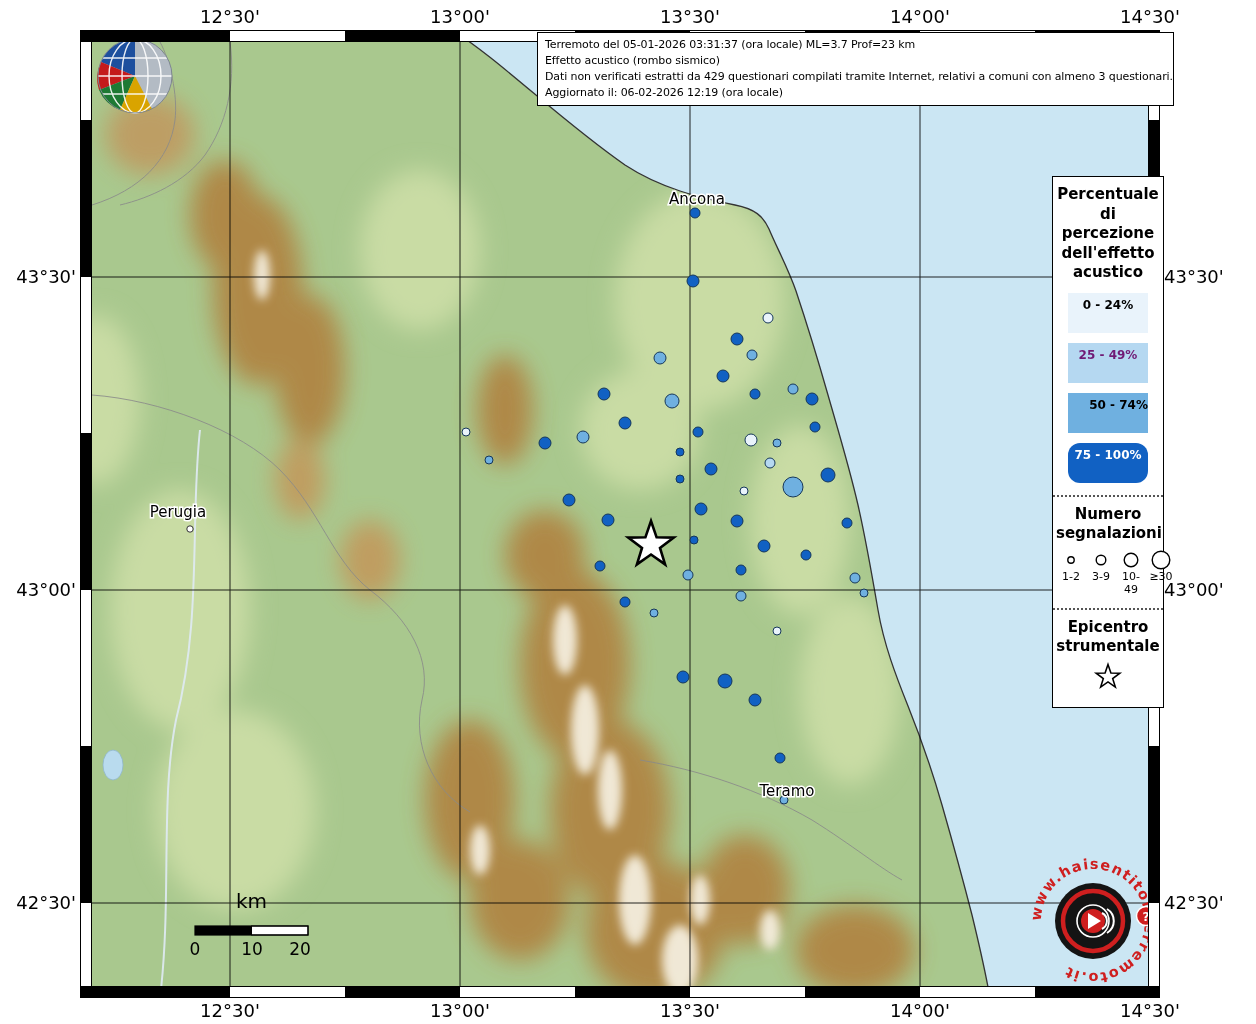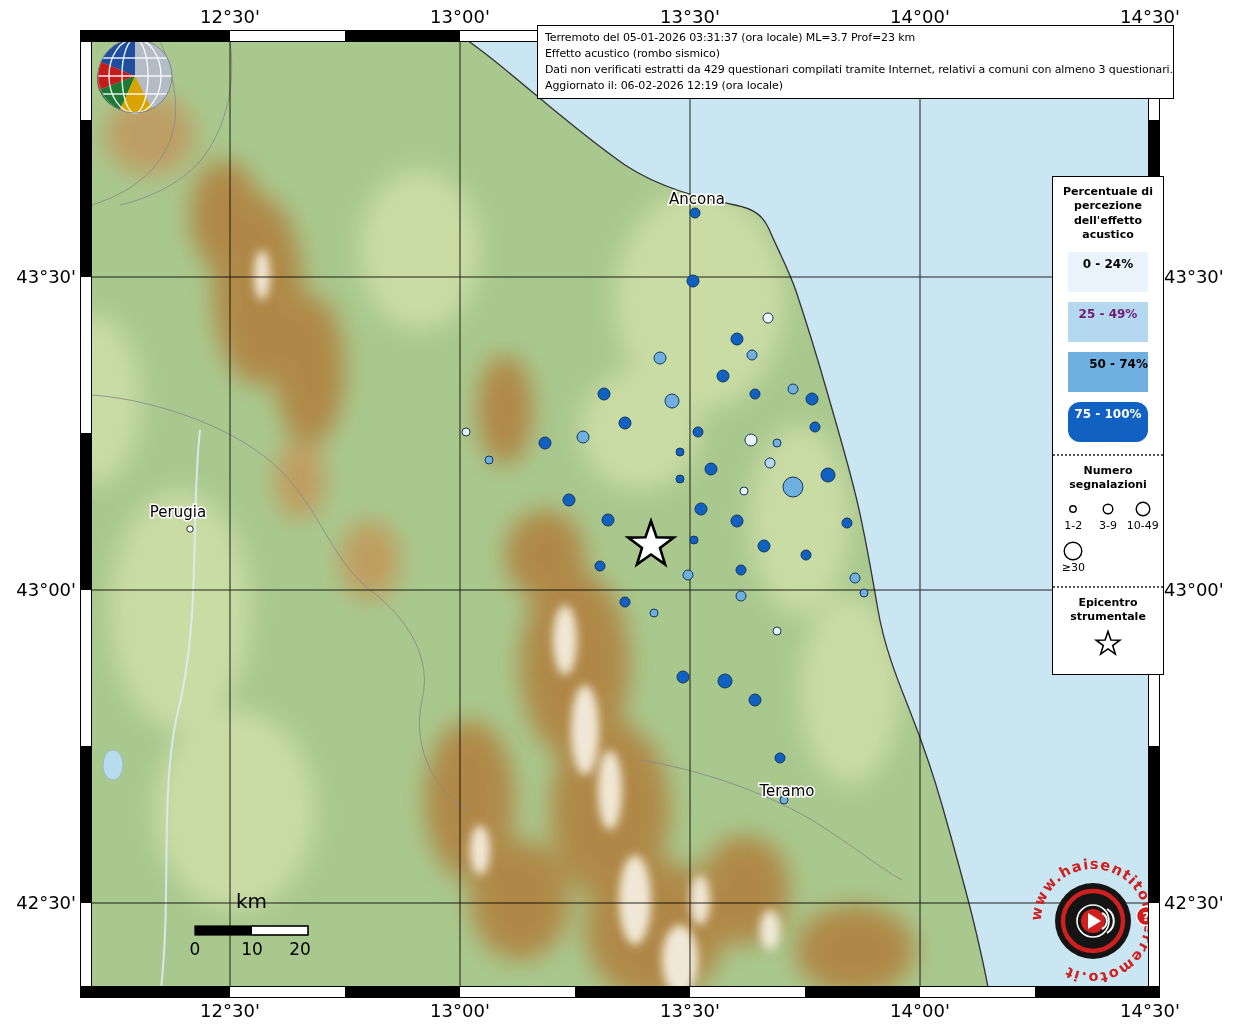--- a/index.html
+++ b/index.html
@@ -1,27 +1,27 @@
 <!DOCTYPE html>
 <html><head>
 <meta charset="utf-8">
 <style>
   html,body{margin:0;padding:0;width:1256px;height:1024px;background:#fff;
     font-family:"DejaVu Sans",sans-serif;overflow:hidden;color:#000}
   #stage{position:relative;width:1256px;height:1024px}
   #map-svg{position:absolute;left:0;top:0;display:block}
   .axis-label{position:absolute;font-size:18px;color:#000;white-space:nowrap}
-  #info-box{position:absolute;left:537px;top:25px;width:621px;background:#fff;border:1px solid #000;
+  #info-box{position:absolute;left:537px;top:32px;width:621px;background:#fff;border:1px solid #000;
     padding:4px 7px;font-size:11px;line-height:1.45;letter-spacing:-0.1px;white-space:nowrap;overflow:hidden}
   #legend{position:absolute;left:1052px;top:176px;width:104px;background:#fff;border:1px solid #000;
     padding:8px 3px 10px;text-align:center}
-  .legend-title{font-weight:bold;font-size:11px;line-height:1.3}
+  .legend-title{font-weight:bold;font-size:15px;line-height:1.3}
   .swatch{width:80px;height:40px;margin:10px auto 0;line-height:24px;font-weight:bold;font-size:12px;text-align:center}
   .legend-divider{border-top:2px dotted #555;margin:12px -3px 8px}
-  #legend-counts{display:grid;grid-template-columns:1fr 1fr 1fr;row-gap:8px;margin-top:5px}
+  #legend-counts{display:grid;grid-template-columns:1fr 1fr 1fr 1fr;row-gap:0;margin-top:5px}
   .count-item{display:flex;flex-direction:column;align-items:center}
   .count-label{font-size:11px;margin-top:-1px}
   #agency{position:absolute;left:181px;top:59px;font-size:10.5px;line-height:1.55;letter-spacing:0.4px;color:#585f66}
   #scale-km{position:absolute;left:195px;top:889px;width:113px;text-align:center;font-size:20px}
   .scale-tick{position:absolute;top:939px;width:40px;text-align:center;font-size:17px}
   .city-label{font-size:15px;fill:#000;stroke:#fff;stroke-width:3px;paint-order:stroke;
     text-anchor:middle;font-family:"DejaVu Sans",sans-serif}
 </style>
 </head>
 <body>

